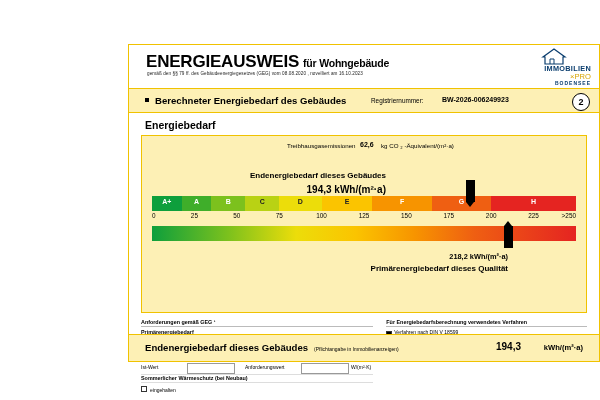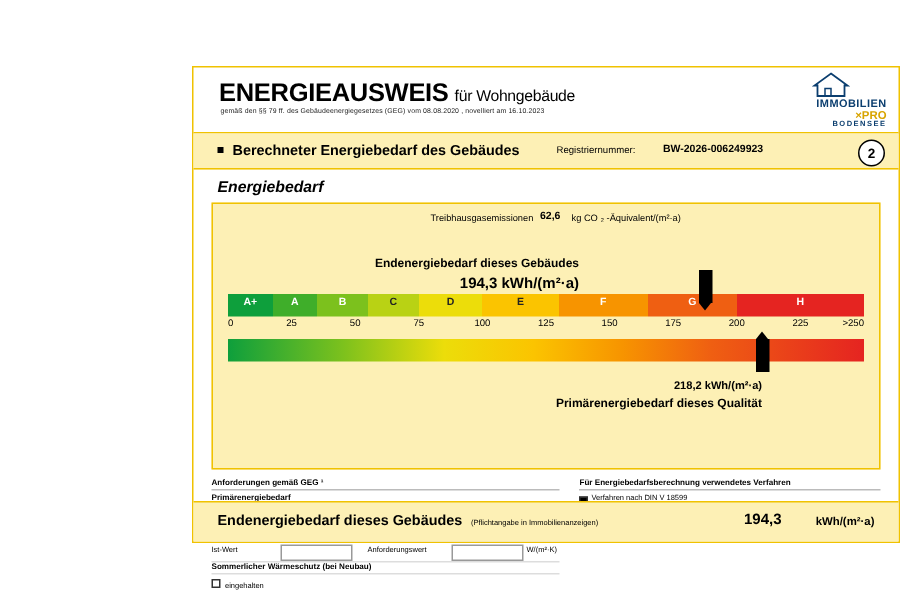--- a/index.html
+++ b/index.html
@@ -29,36 +29,36 @@
     height:44px;
     border-bottom:1px solid #f0c200;
     box-sizing:border-box;
   }
   .hdr-title{
     position:absolute;left:17px;top:7px;
     font-size:17px;font-weight:bold;color:#000;
     letter-spacing:-0.2px;
   }
   .hdr-title .sub{
-    font-size:10.5px;font-weight:normal;
+    font-size:10.5px;font-weight:bold;
     margin-left:4px;
   }
   .hdr-legal{
     position:absolute;left:18px;top:26px;
     font-size:4.6px;color:#222;letter-spacing:0.1px;
   }
   
   .logo{
     position:absolute;right:8px;top:2px;
     width:74px;height:40px;
     text-align:right;
   }
   .logo svg{display:block;margin:1px auto 0;}
   .logo .l1{font-size:7.3px;font-weight:bold;color:#0b3e6f;letter-spacing:0.3px;line-height:8px;}
-  .logo .l2{font-size:7.6px;font-weight:bold;color:#d8a400;line-height:7px;}
+  .logo .l2{font-size:7.6px;font-weight:normal;color:#d8a400;line-height:7px;}
   .logo .l3{font-size:5px;font-weight:bold;color:#0b3e6f;letter-spacing:1px;line-height:6px;}
   
   .band2{
     position:relative;
     height:24px;
     background:#fdf0b5;
     border-bottom:1px solid #f0c200;
     box-sizing:border-box;
   }
   .band2 .bullet{
@@ -84,21 +84,21 @@
     font-size:9px;font-weight:bold;color:#000;
     text-align:center;line-height:16px;
   }
   
   .body{
     position:relative;
     height:calc(100% - 44px - 24px);
   }
   .sect-title{
     position:absolute;left:16px;top:6px;
-    font-size:10.5px;font-weight:bold;color:#000;font-style:italic;
+    font-size:10.5px;font-weight:bold;color:#000;
   }
   .inner{
     position:absolute;
     left:12px;top:22px;right:12px;
     height:178px;
     background:#fdf0b5;
     border:1px solid #f0c200;
     box-sizing:border-box;
   }
   .ghg-lbl{

